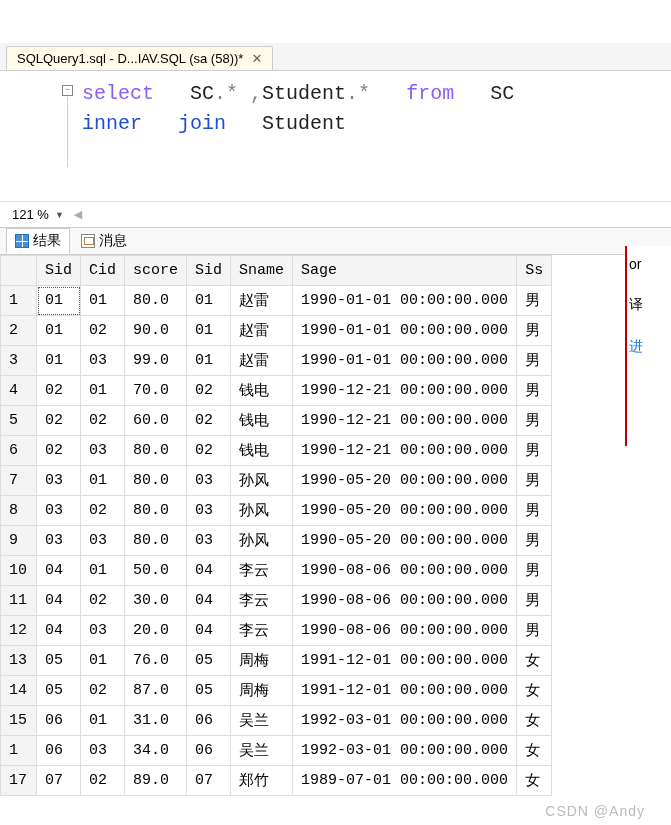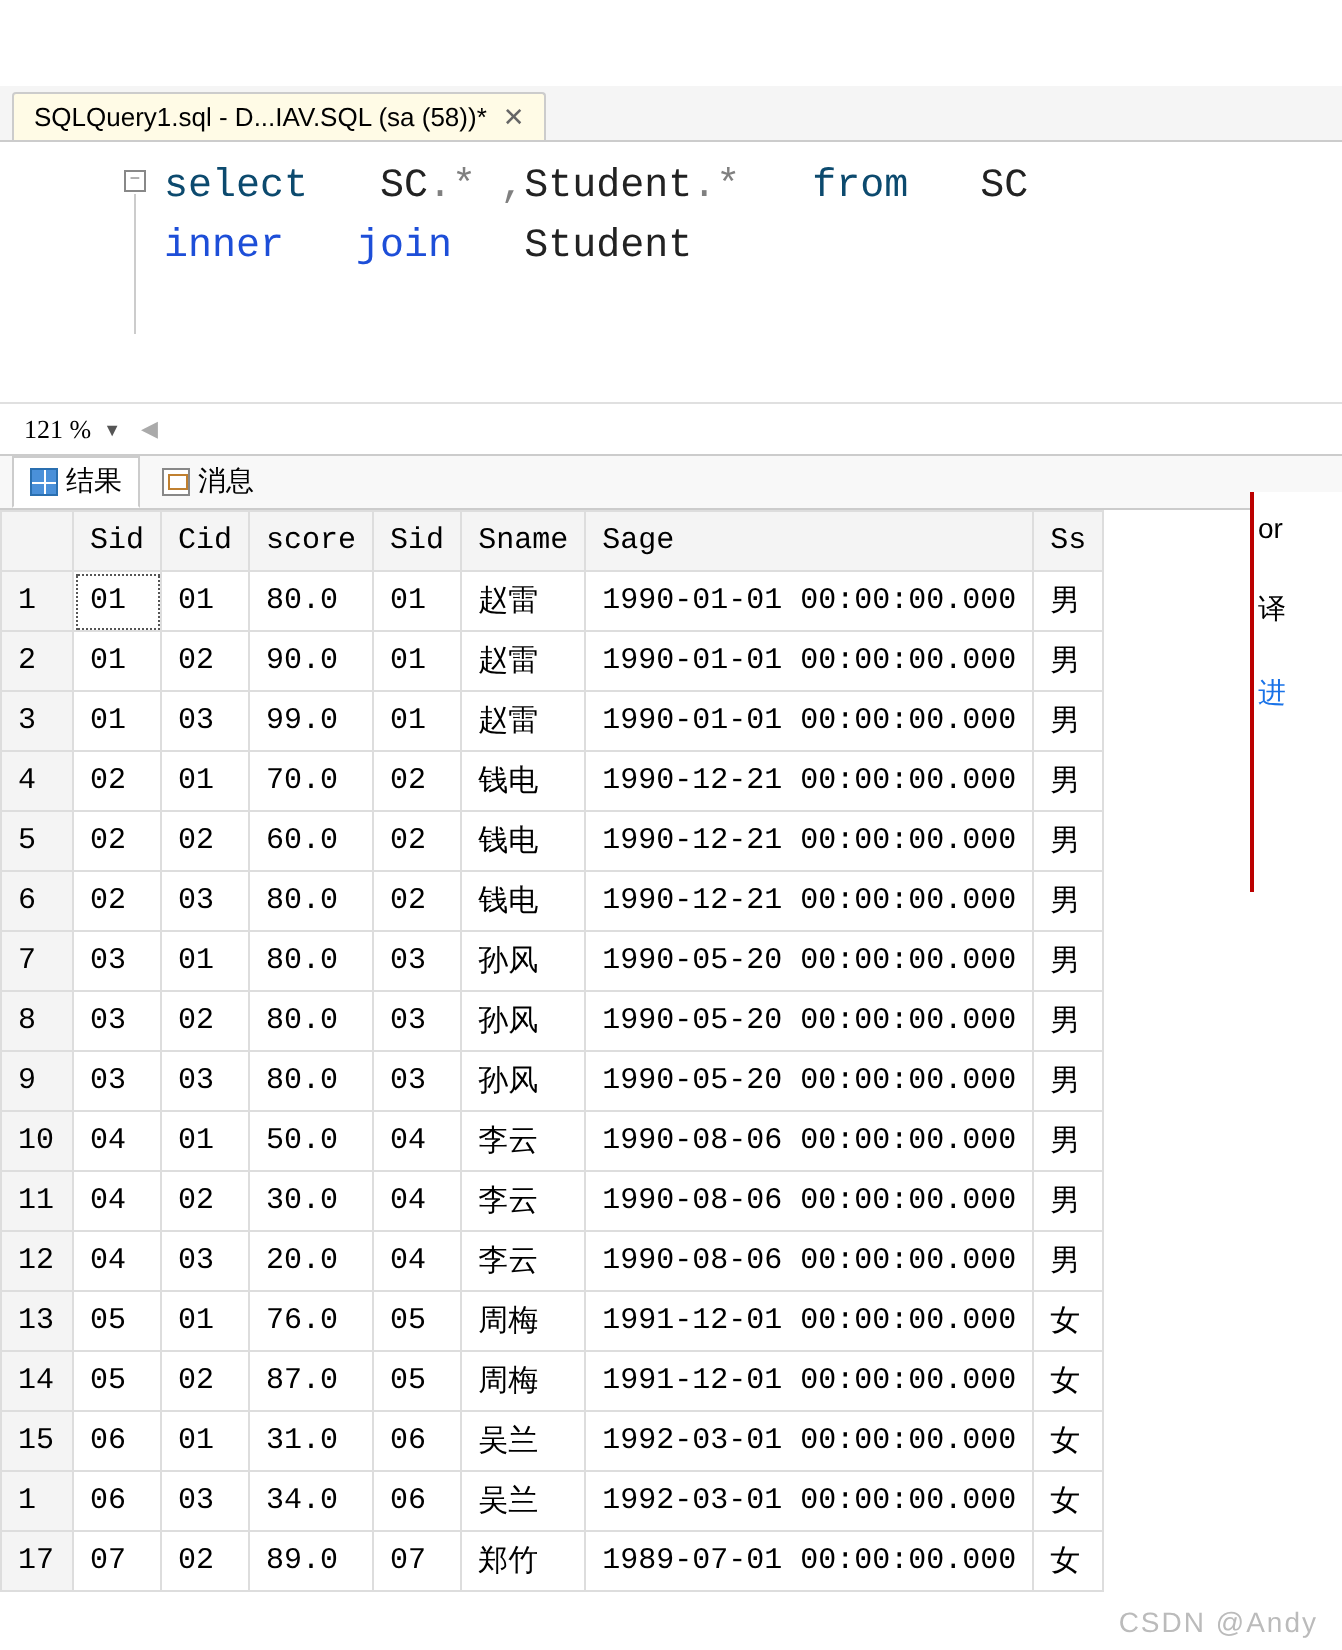--- a/index.html
+++ b/index.html
@@ -61,34 +61,33 @@
     }
     .outline-line {
       position: absolute;
       left: 67px;
       top: 26px;
       width: 1px;
       height: 70px;
       background: #ccc;
     }
     .code-line { padding-left: 42px; white-space: pre; }
-    .kw { color: #0c4a6e; }
+    .kw { color: #8b5cf6; }
     .fn { color: #1d4ed8; }
     .id { color: #008080; }
     .op { color: #808080; }
     .tk { color: #222; }
     .zoom-bar {
       display: flex;
       align-items: center;
       padding: 2px 10px;
       font-size: 13px;
       border-top: 1px solid #e0e0e0;
       height: 26px;
       gap: 4px;
-      font-family: Liberation Serif, serif;
     }
     .zoom-dropdown {
       border: none;
       font-size: 13px;
       padding: 0 2px;
     }
     .dd-arrow { font-size: 9px; color: #555; }
     .nav-arrow {
       color: #aaa;
       font-size: 11px;
@@ -187,21 +186,21 @@
       height: 200px;
       border-left: 2px solid #b00;
       background: #fff;
       padding: 10px 2px;
       font-size: 14px;
     }
     .side-snippet div { margin-bottom: 24px; }
     .side-blue { color: #1a73e8; }
     .watermark {
       position: absolute;
-      right: 12px;
+      right: 26px;
       bottom: 6px;
       color: #bbb;
       font-size: 14px;
       letter-spacing: 1px;
     }
   </style>
 </head>
 <body>
 
 <div class="tab-bar">

